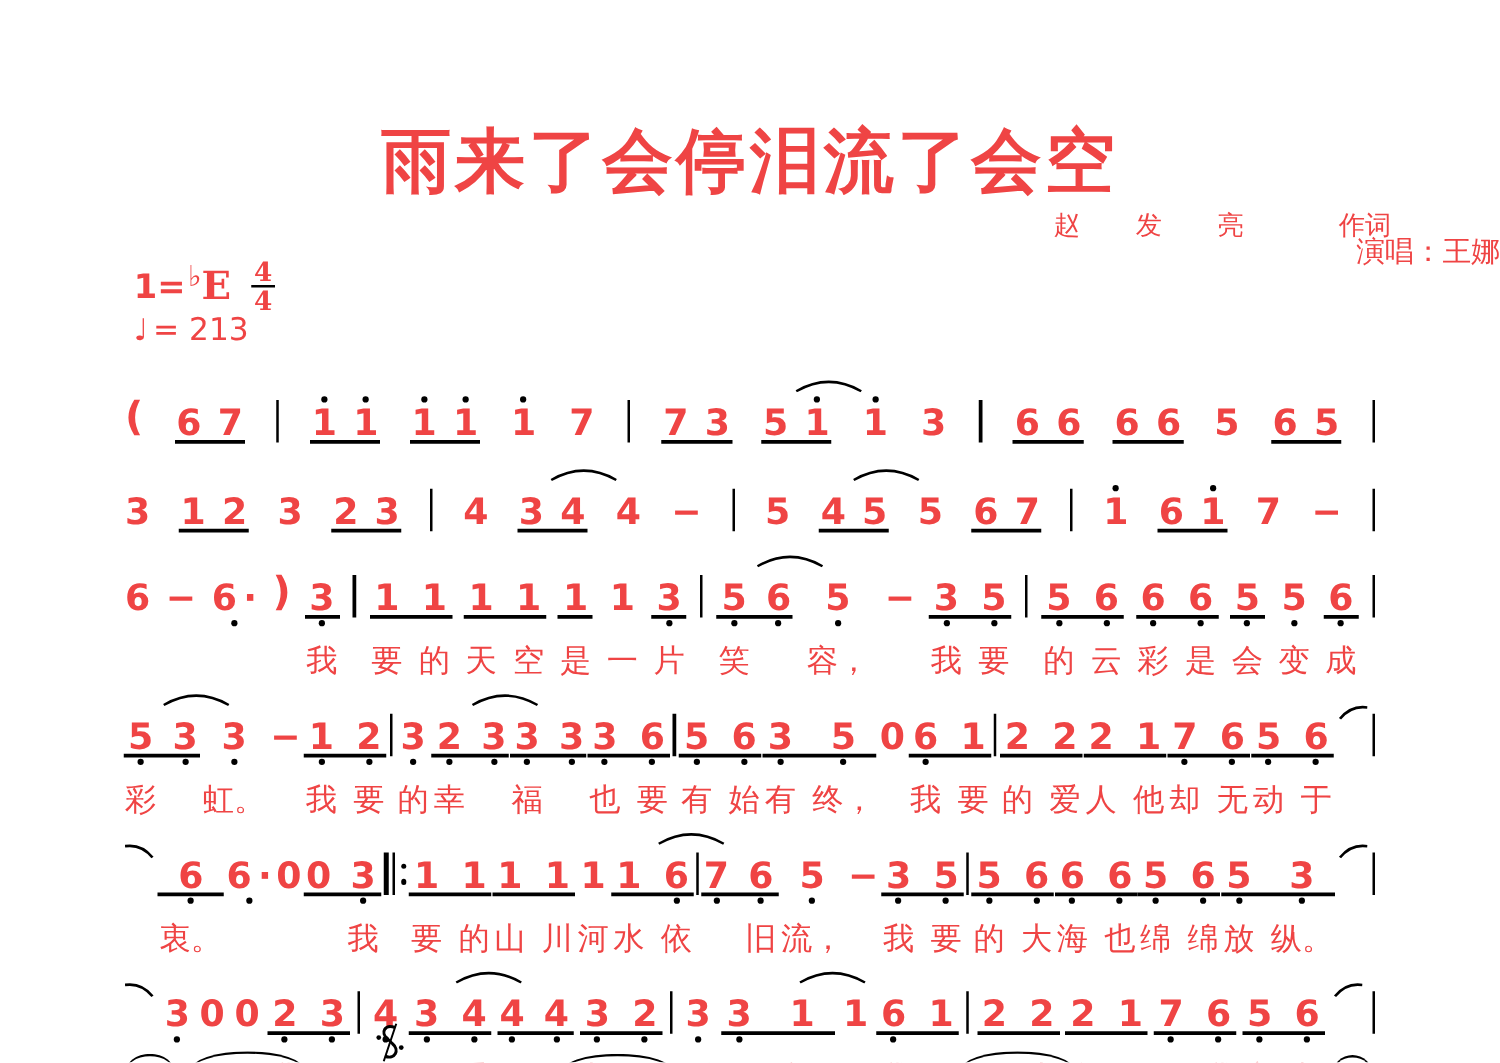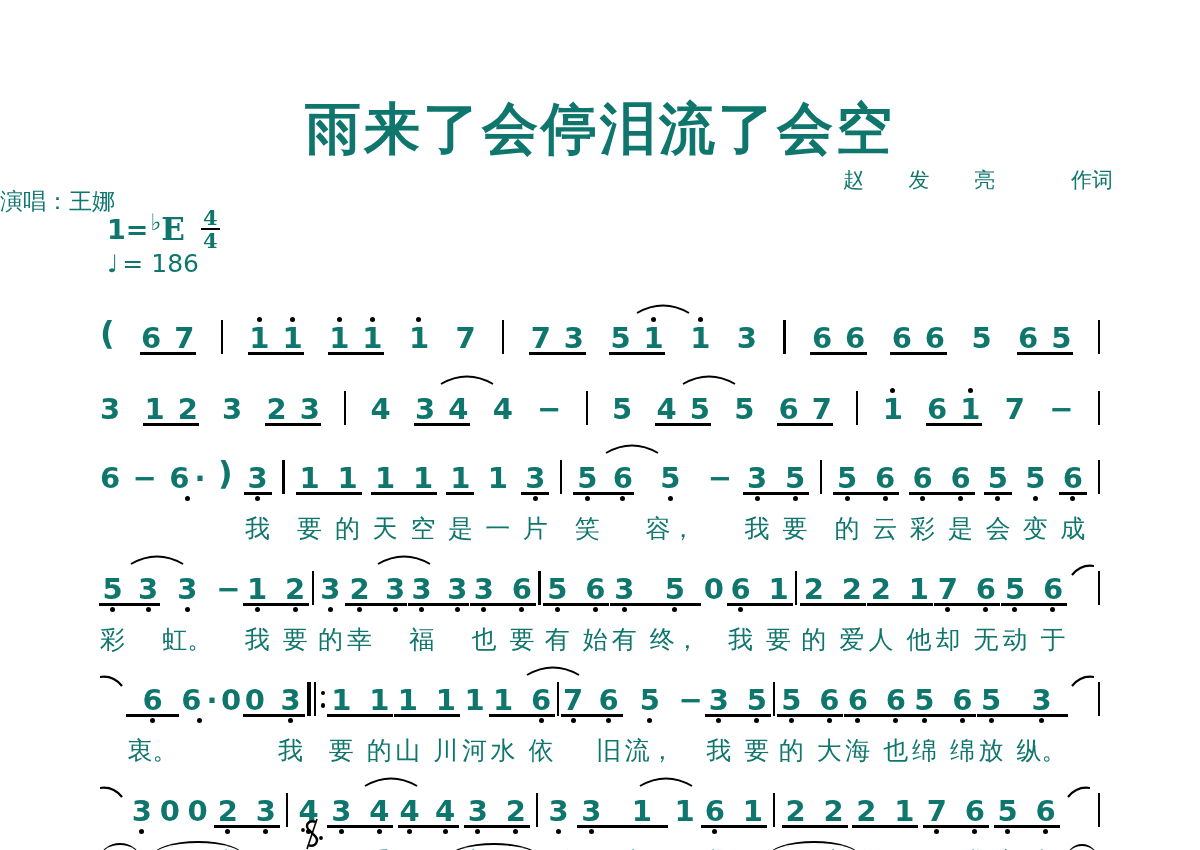--- a/index.html
+++ b/index.html
@@ -1,22 +1,22 @@
 <!DOCTYPE html>
 <html><head>
 <meta charset="utf-8">
 <style>
   html,body{margin:0;padding:0;background:#fff;}
   .page{position:relative;width:1200px;height:850px;background:#fff;overflow:hidden;
-        font-family:"DejaVu Sans",sans-serif;color:#0f766e;}
+        font-family:"DejaVu Sans",sans-serif;color:#ef4444;}
   
   .title{position:absolute;left:0;right:0;top:92px;text-align:center;
          font-family:"DejaVu Serif","Liberation Serif",serif;
          font-weight:700;font-size:56px;letter-spacing:3px;}
-  .singer{position:absolute;left:0;right:0;top:186px;text-align:left;
+  .singer{position:absolute;left:0;right:0;top:186px;text-align:right;
           font-family:"DejaVu Serif",serif;font-size:23px;}
   .credits{position:absolute;left:843px;top:167px;width:270px;
            font-family:"DejaVu Serif",serif;font-size:21px;line-height:27px;}
   .crow{display:flex;align-items:baseline;justify-content:space-between;}
   .cname{display:inline-block;width:152px;text-align:justify;text-align-last:justify;}
   .crole{margin-left:26px;}
   
   .keysig{position:absolute;left:107px;top:208px;display:flex;align-items:center;height:42px;}
   .k1{font-weight:700;font-size:27px;}
   .kflat{font-family:"DejaVu Serif",serif;font-weight:700;font-size:23px;position:relative;top:-8px;margin-left:2px;}
@@ -76,21 +76,21 @@
     <span class="kE">E</span>
     <span class="meterbox">
       <span>4</span>
       <span class="mdiv"></span>
       <span>4</span>
     </span>
   </div>
 
   <div class="tempo">
     <span class="tnote">♩</span>
-    <span>= 186</span>
+    <span>= 213</span>
   </div>
 
   <div class="score">
       <div class="mline">
         <div class="ptxt">(</div>
         <div class="grp u">
           <div class="note">
             <div class="hid"></div>
             <div class="num">6</div>
             <div class="lod"></div>

